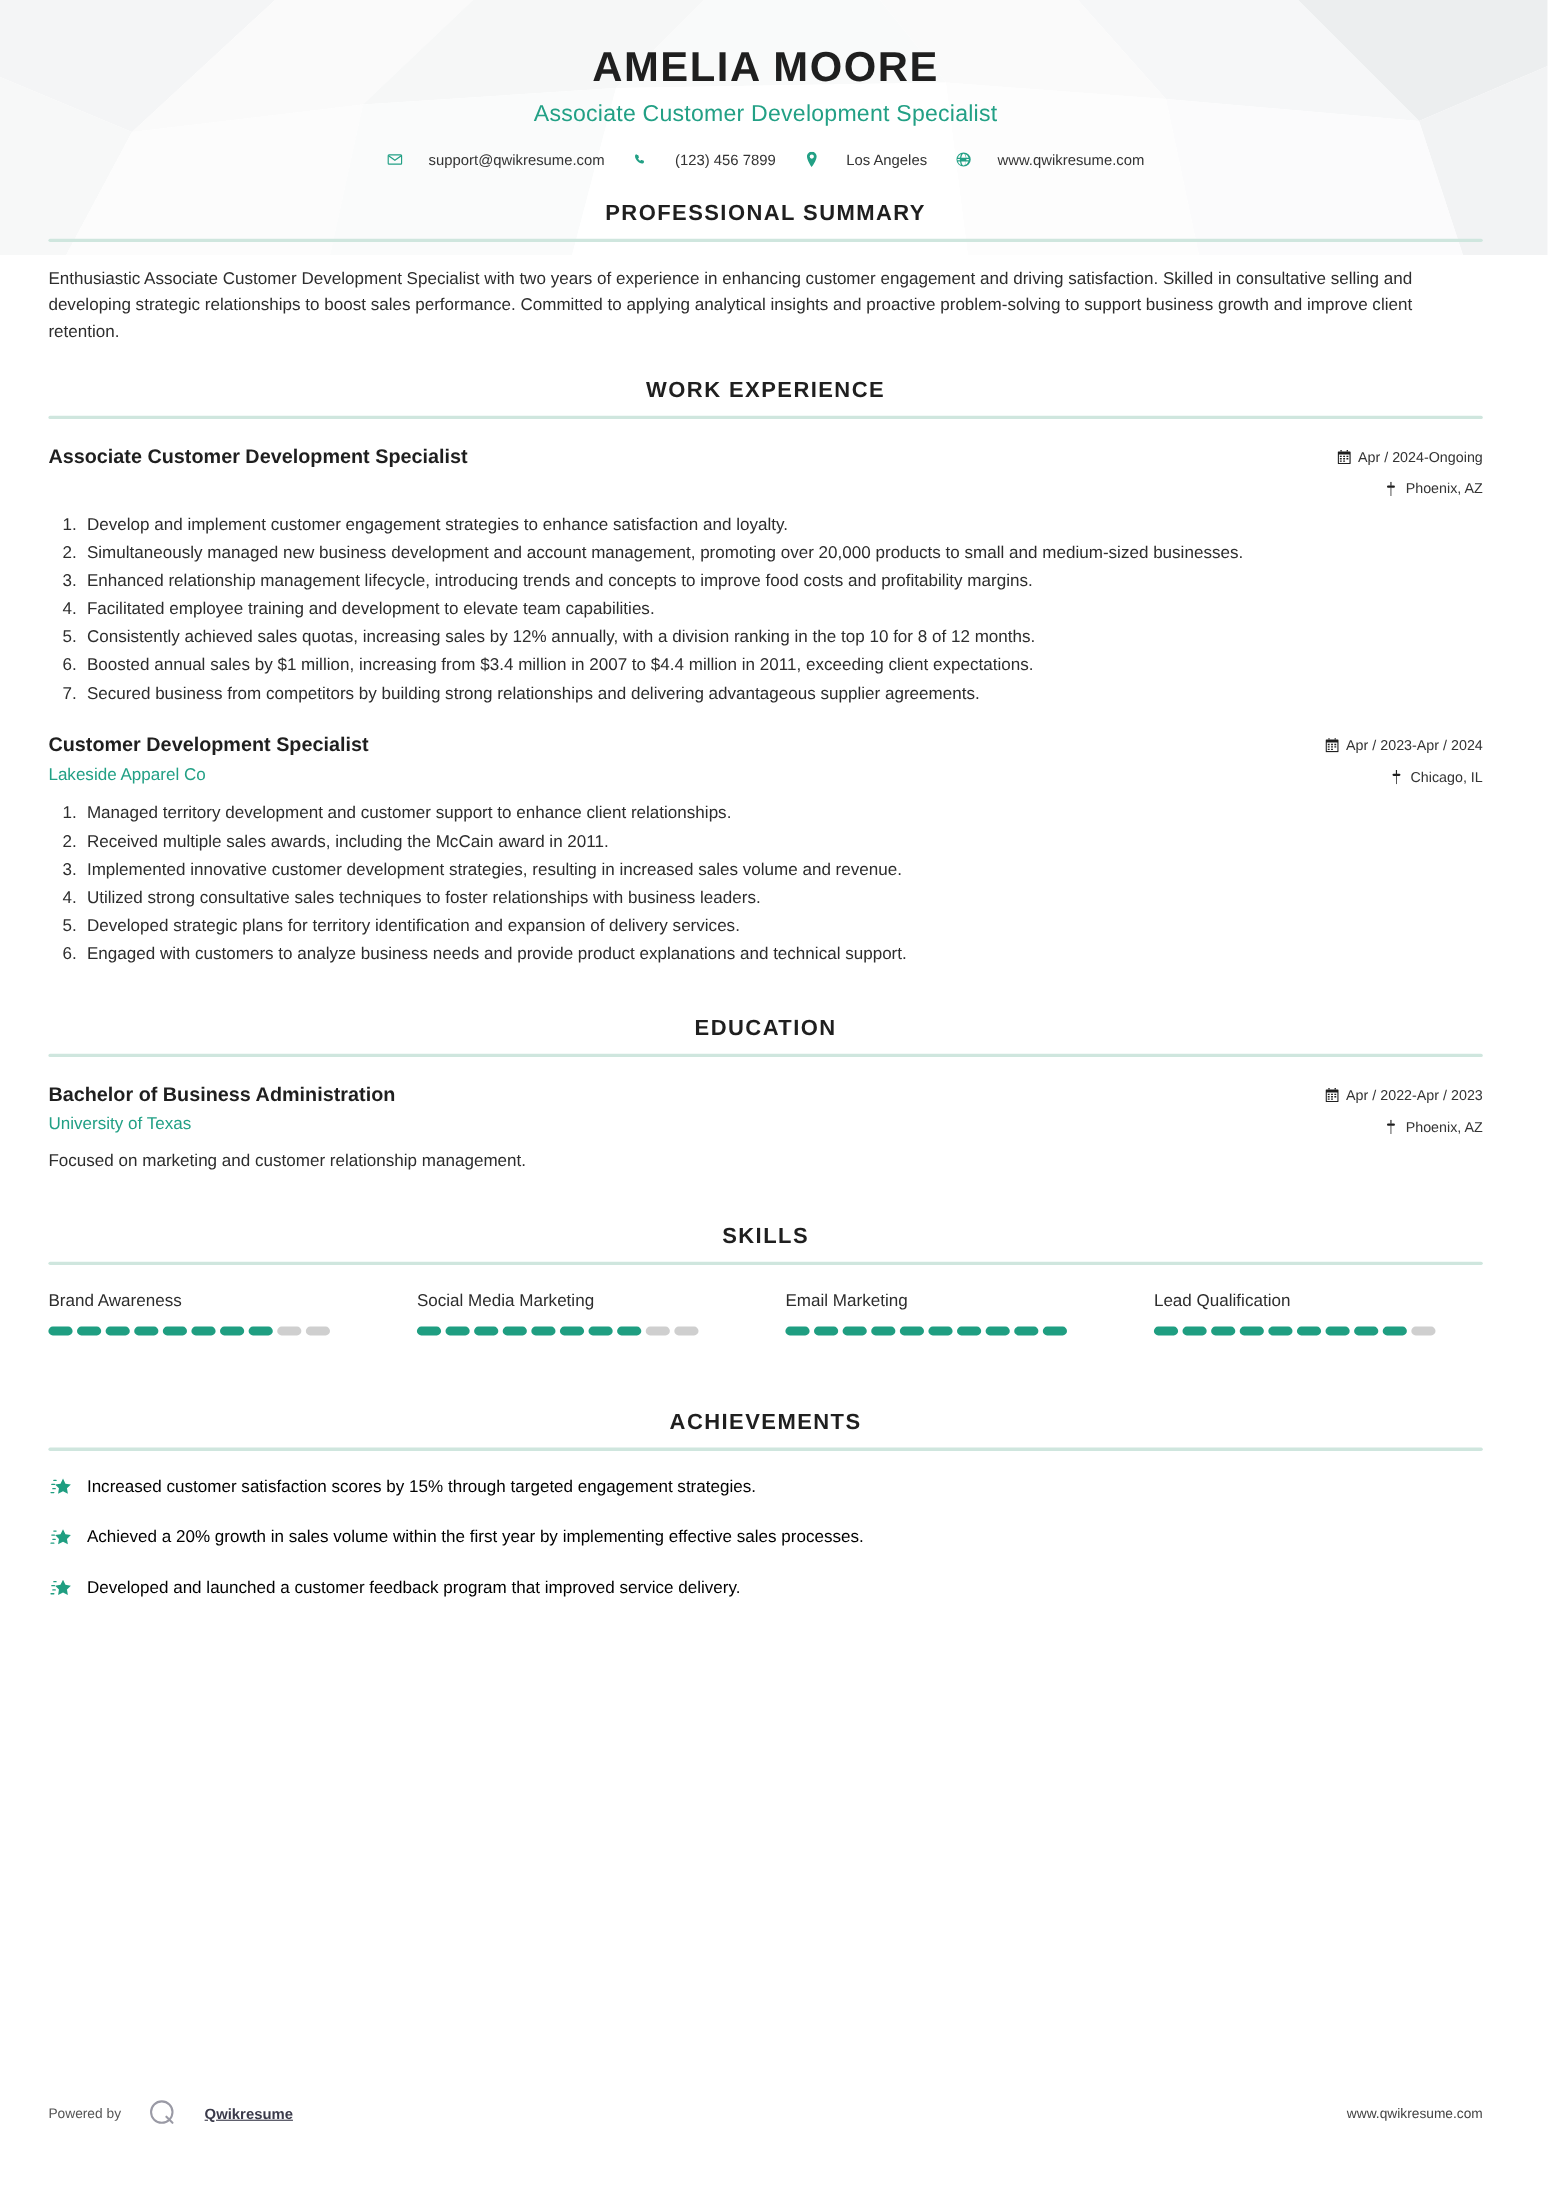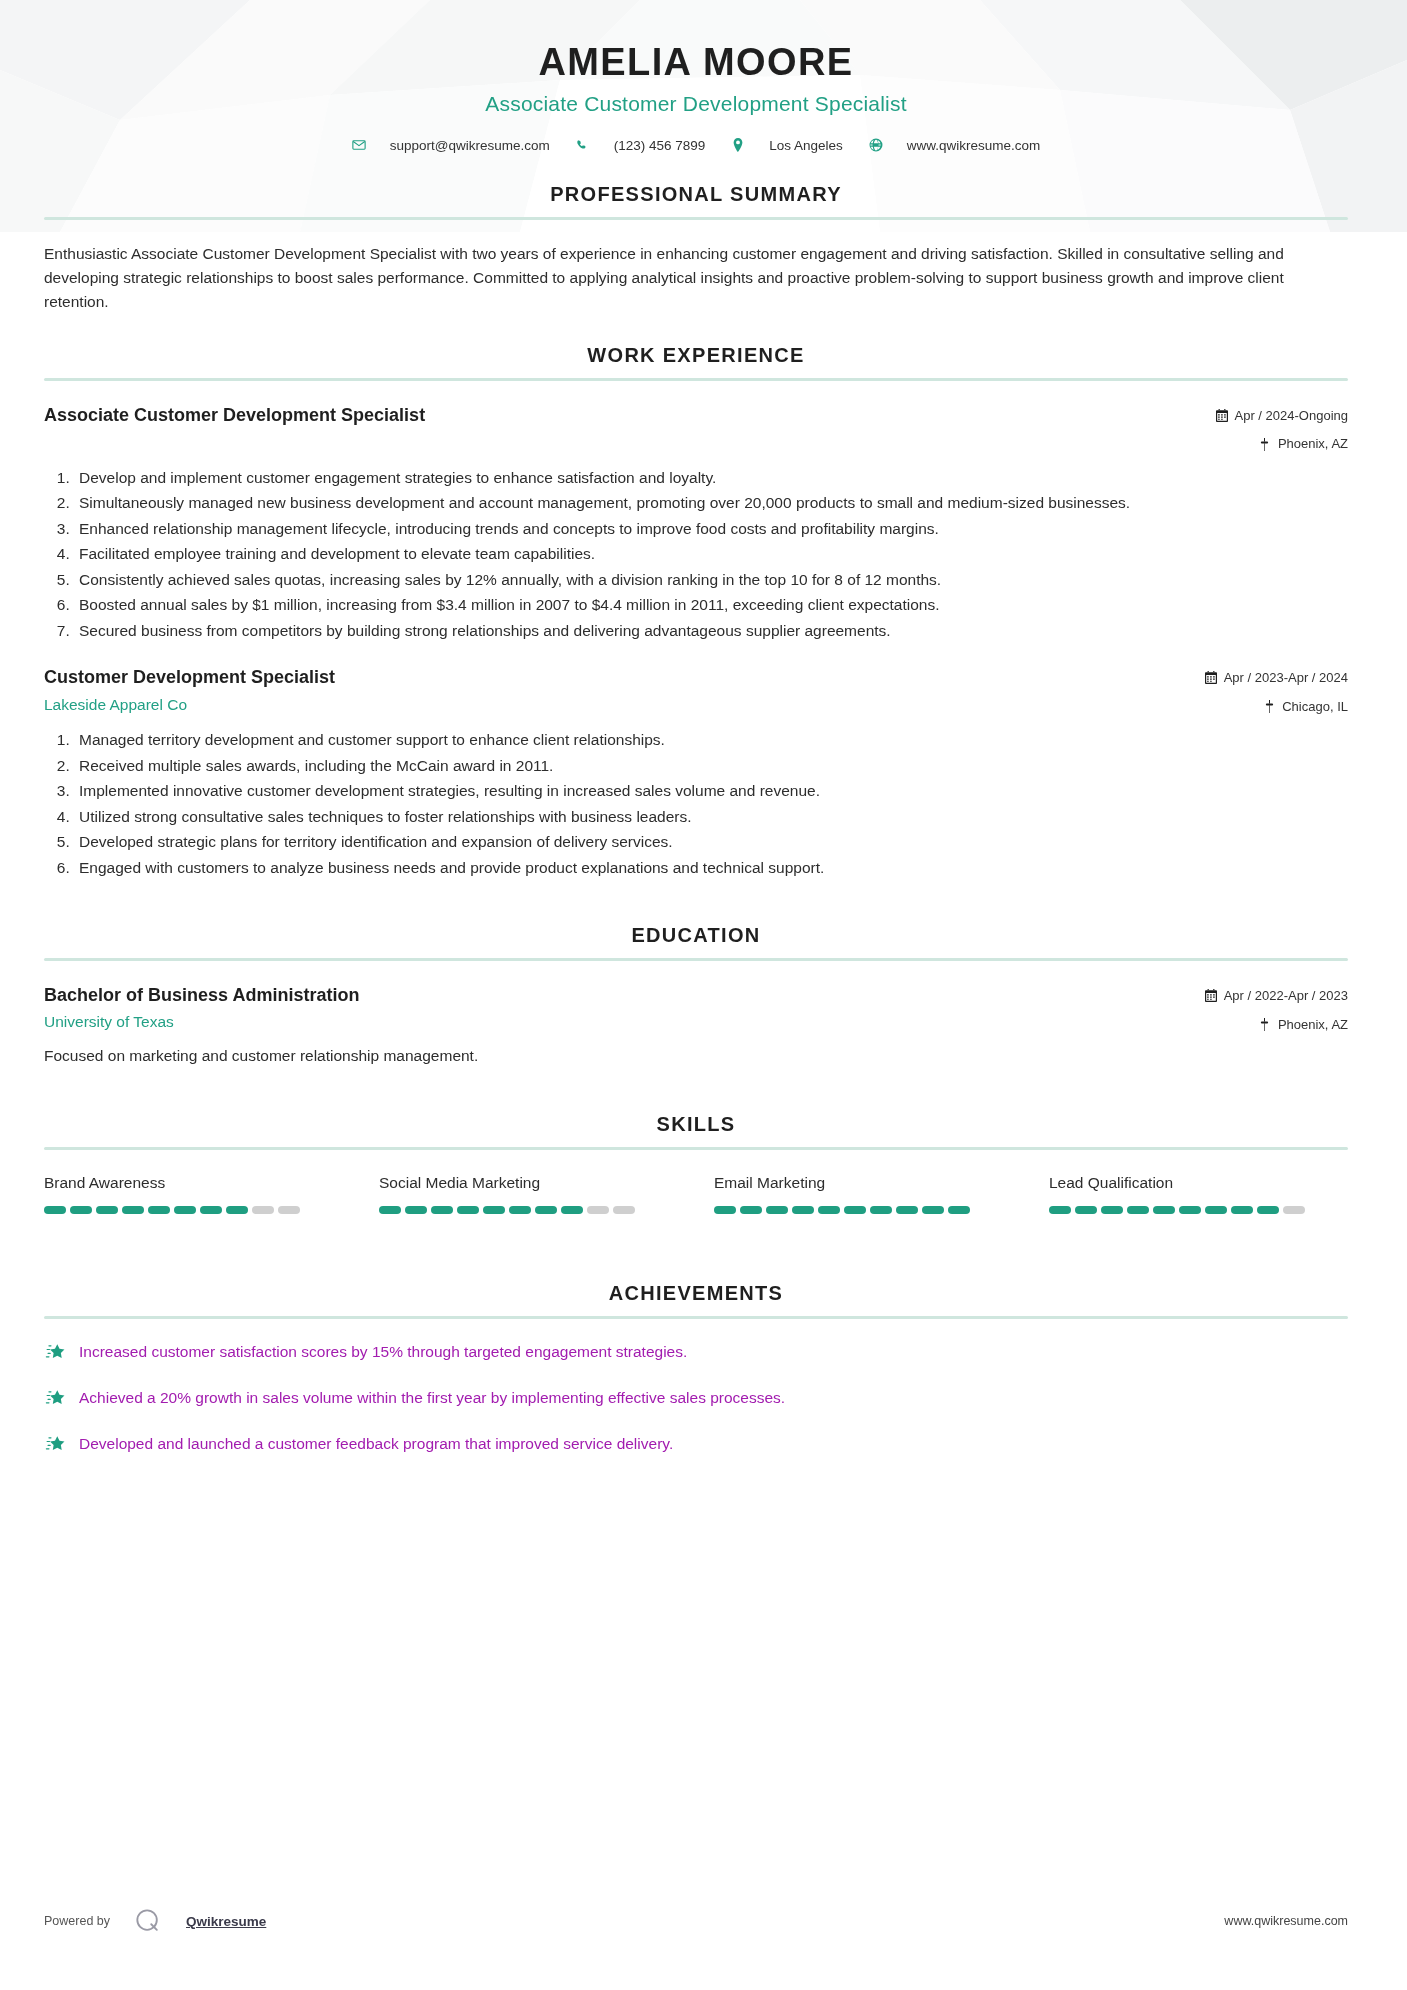--- a/index.html
+++ b/index.html
@@ -199,21 +199,21 @@
   .ach-icon {
     flex: 0 0 auto;
     width: 22px; height: 22px;
     color: #1f9e81;
     margin-top: 1px;
   }
   .ach-icon svg { display: block; }
   .ach-text {
     font-size: 15.5px;
     line-height: 1.45;
-    color: #a21caf;
+    color: #000000;
   }
 
   
   .footer {
     position: absolute;
     left: 44px;
     right: 44px;
     bottom: 56px;
     display: flex;
     justify-content: space-between;

